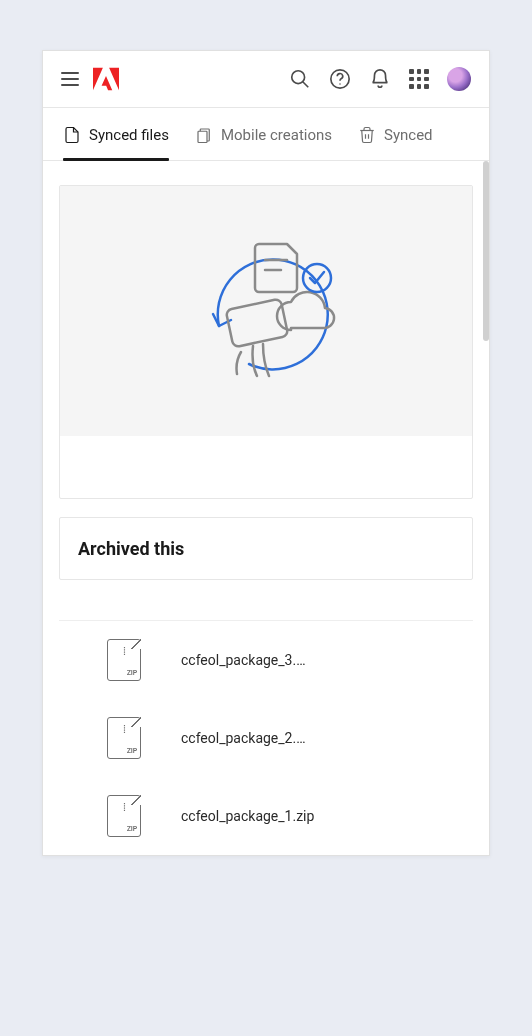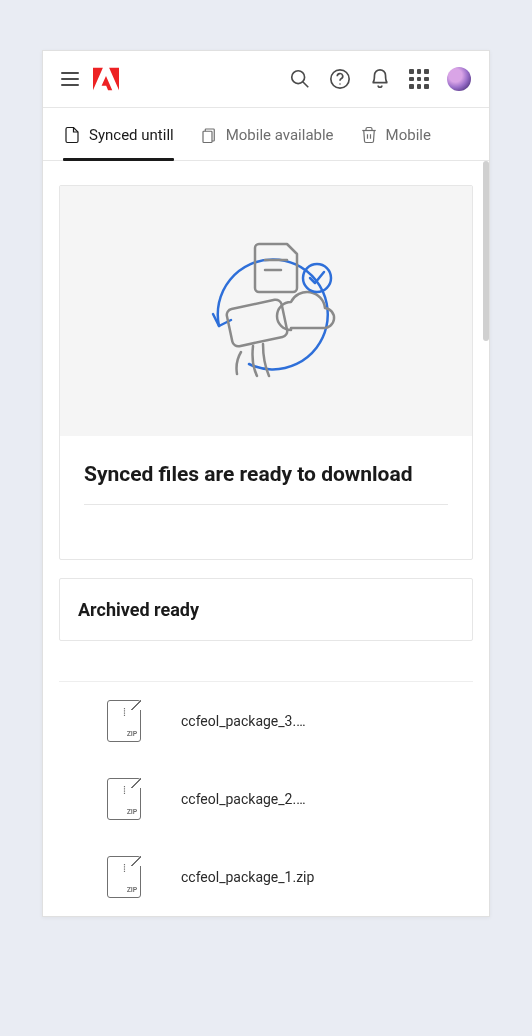--- a/index.html
+++ b/index.html
@@ -199,37 +199,37 @@
         <div class="avatar"></div>
       </div>
     </div>
 
     <div class="tabs">
       <div class="tab active">
         <svg viewBox="0 0 24 24">
             <path d="M14 2H6a2 2 0 0 0-2 2v16a2 2 0 0 0 2 2h12a2 2 0 0 0 2-2V8z"></path>
             <polyline points="14 2 14 8 20 8"></polyline>
           </svg>
-        <span>Synced untill</span>
+        <span>Synced files</span>
       </div>
       <div class="tab">
         <svg viewBox="0 0 24 24">
             <rect x="7" y="4" width="12" height="16" rx="1"></rect>
             <rect x="4" y="7" width="12" height="15" rx="1" fill="#fff"></rect>
           </svg>
-        <span>Mobile available</span>
+        <span>Mobile creations</span>
       </div>
       <div class="tab">
         <svg viewBox="0 0 24 24">
             <polyline points="3 6 5 6 21 6"></polyline>
             <path d="M19 6l-1 14a2 2 0 0 1-2 2H8a2 2 0 0 1-2-2L5 6"></path>
             <path d="M10 11v6M14 11v6"></path>
             <path d="M8 6V4a2 2 0 0 1 2-2h4a2 2 0 0 1 2 2v2"></path>
           </svg>
-        <span>Mobile</span>
+        <span>Synced</span>
       </div>
     </div>
 
     <div class="content-area">
       <div class="scroll-indicator"></div>
 
       <div class="hero-card">
         <div class="hero-illustration">
           <svg width="170" height="170" viewBox="0 0 170 170">
             <g stroke="#8a8a8a" stroke-width="2.5" fill="none" stroke-linecap="round" stroke-linejoin="round">
@@ -245,26 +245,25 @@
 
               <circle cx="136" cy="52" r="14" stroke="#2e6fd9"></circle>
               <polyline points="129,52 134,57 143,46" stroke="#2e6fd9"></polyline>
 
               <rect x="48" y="78" width="56" height="38" rx="6" transform="rotate(-12 76 97)"></rect>
               <path d="M 72 120 q -2 18 4 30 M 82 118 q 0 18 6 32 M 60 126 q -6 10 -4 22"></path>
             </g>
           </svg>
         </div>
         <div class="hero-text">
-          <div class="hero-title">Synced files are ready to download</div>
         </div>
       </div>
 
       <div class="archived-card">
-        <div class="archived-title">Archived ready</div>
+        <div class="archived-title">Archived this</div>
       </div>
 
       <div class="file-list">
         <div class="file-row">
           <div class="zip-icon">
             <div class="zipper">⦙</div>
               <div class="zip-label">ZIP</div>
           </div>
           <div class="file-name">ccfeol_package_3.…</div>
         </div>

